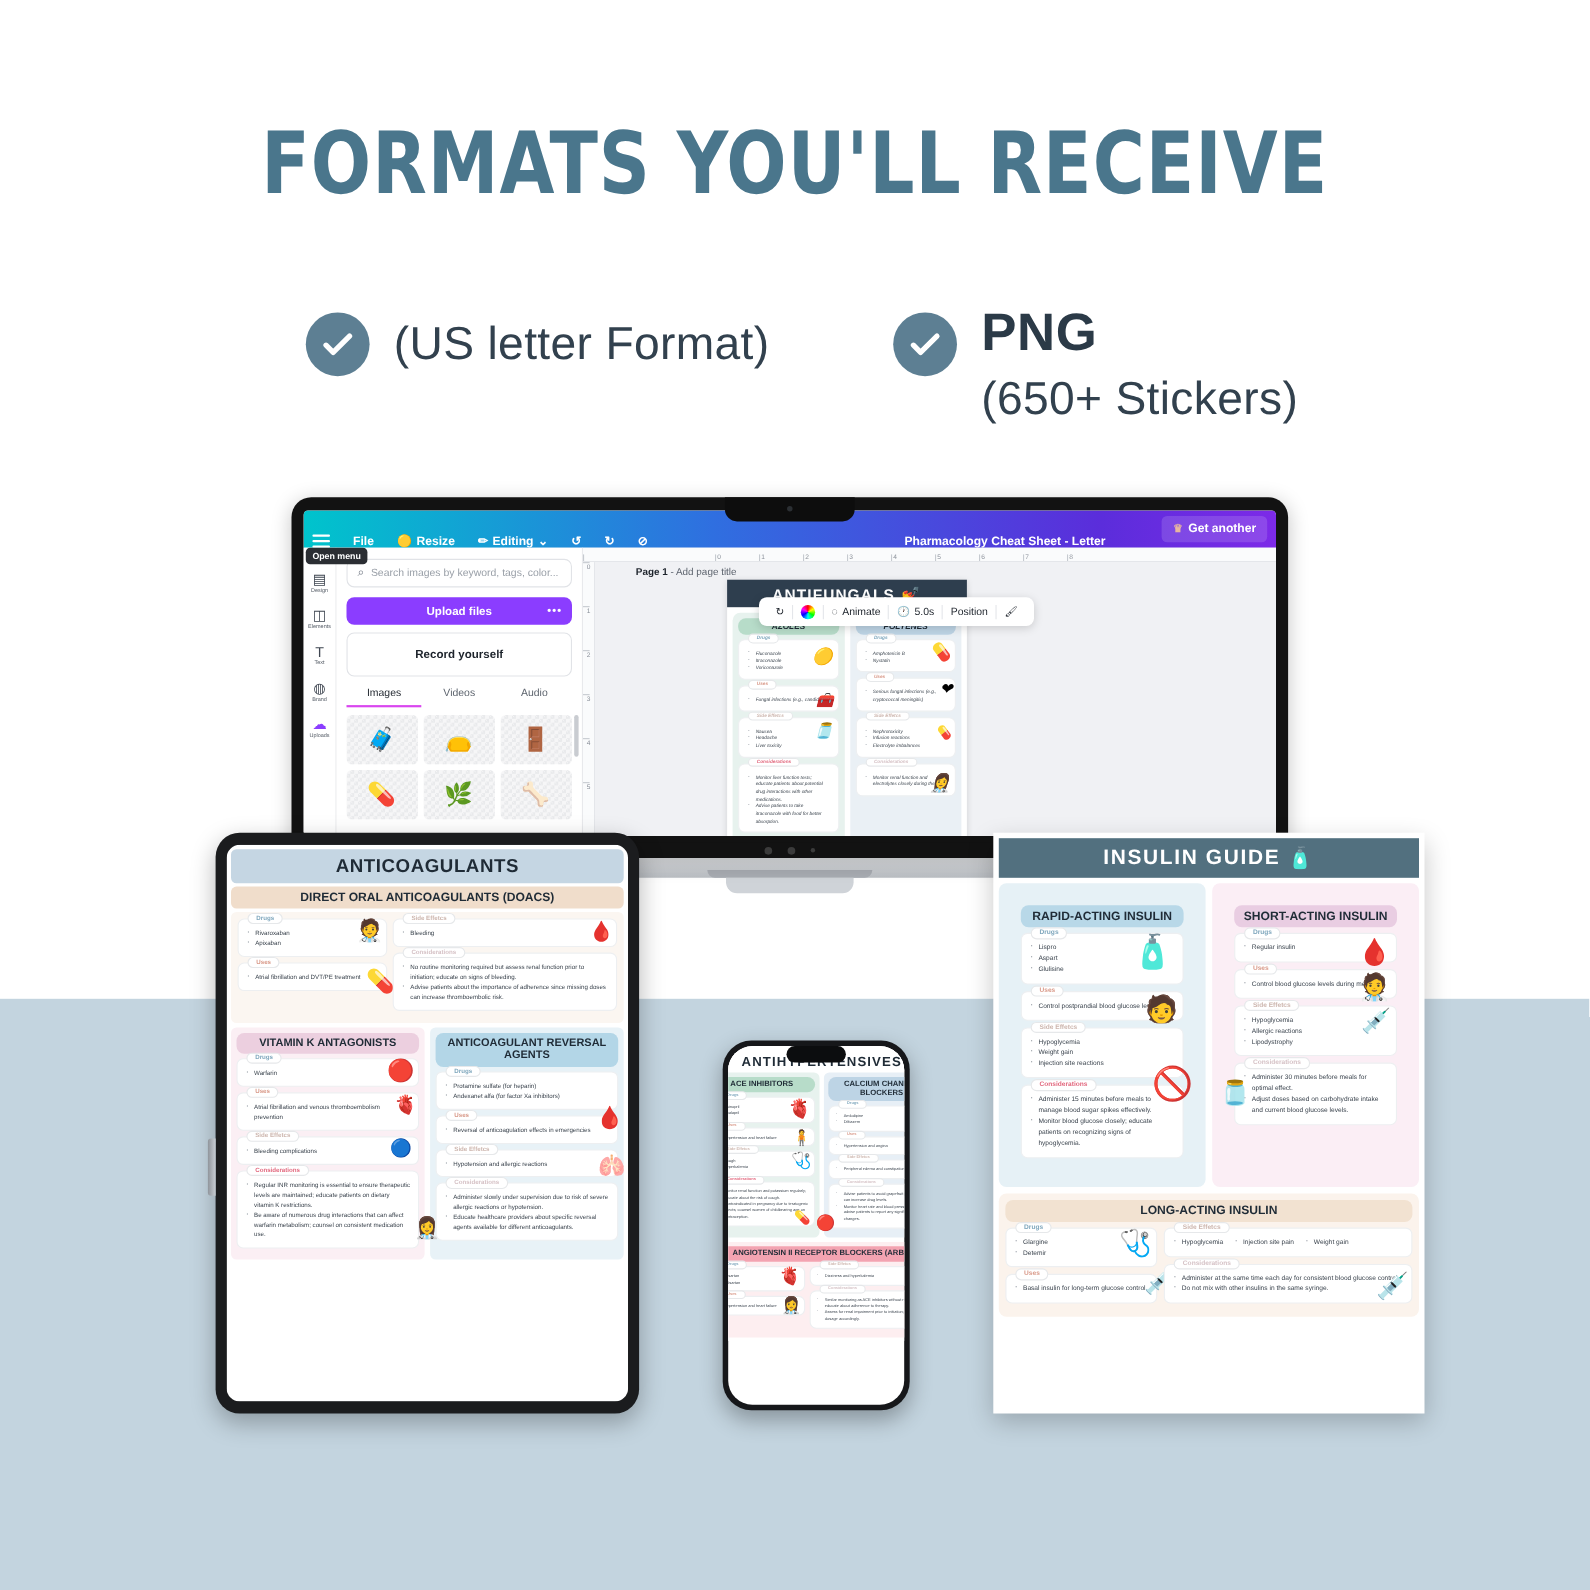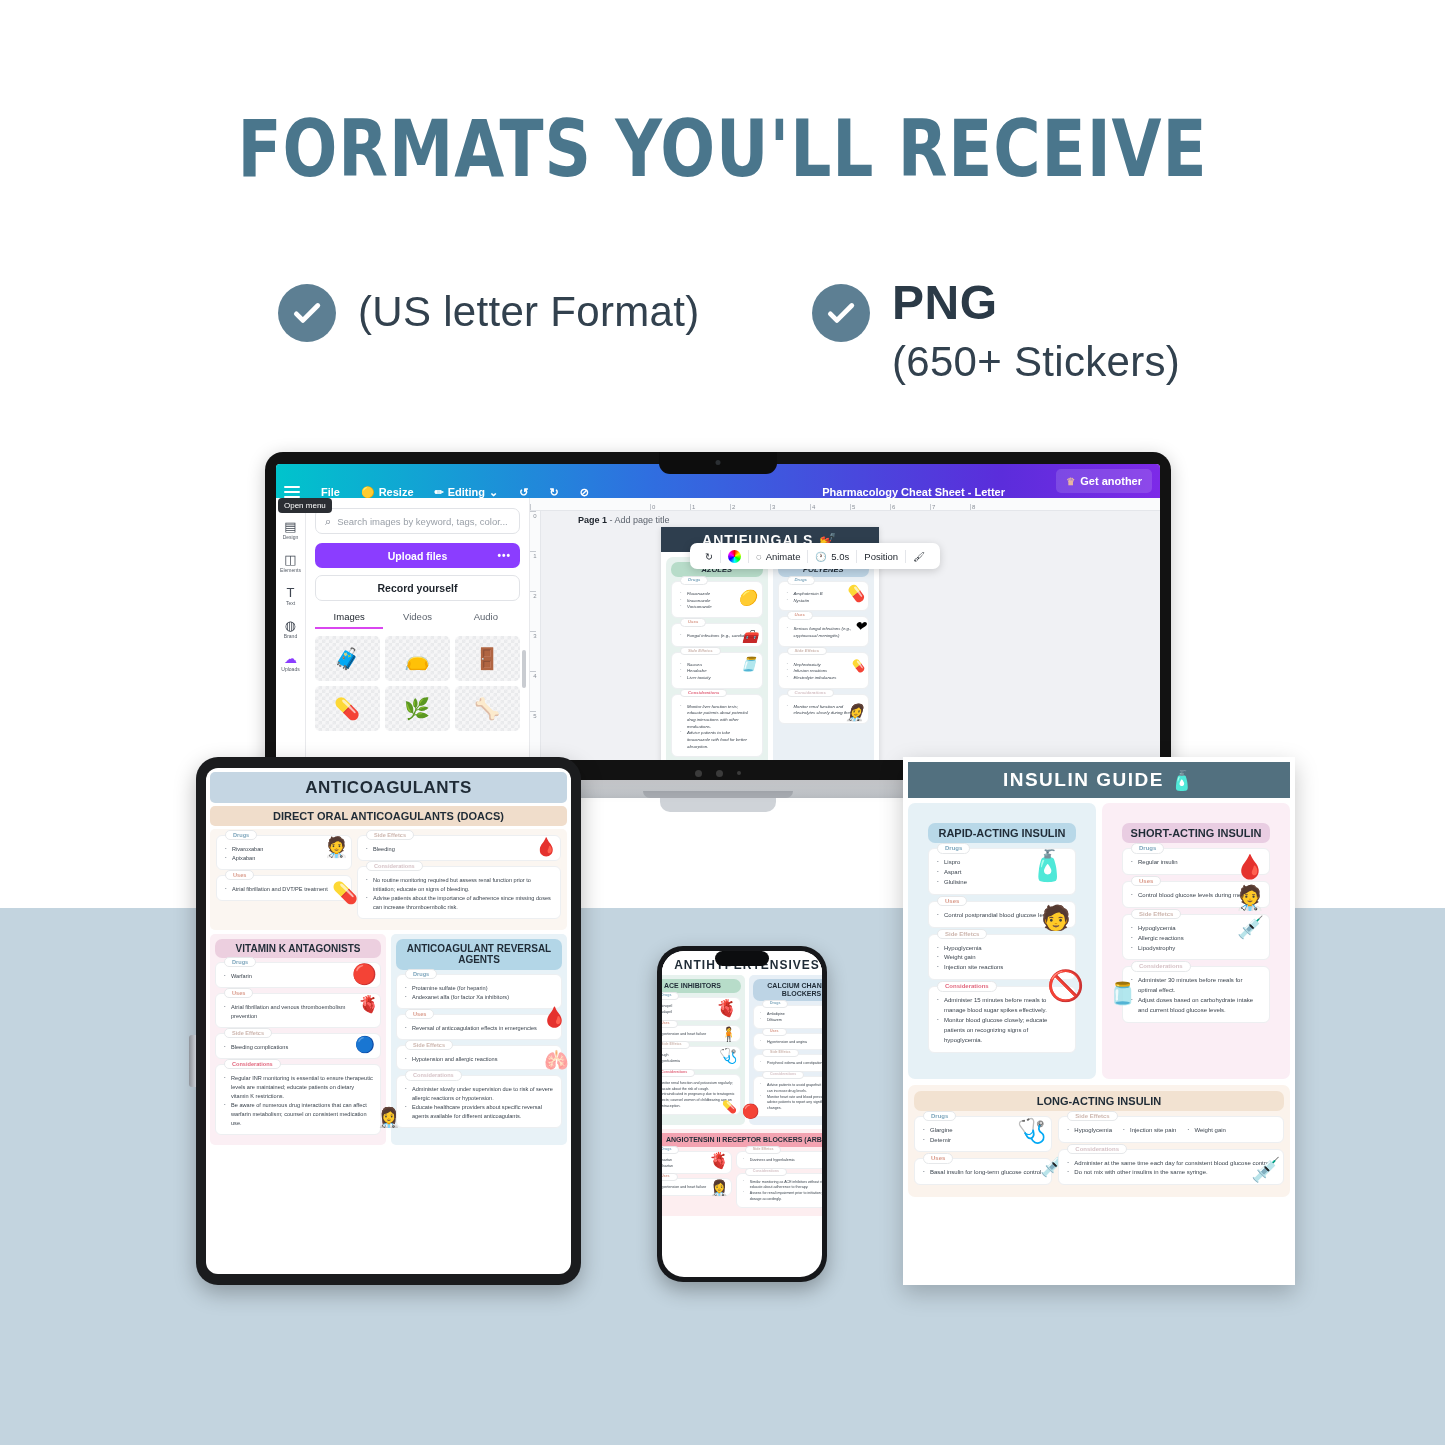--- a/index.html
+++ b/index.html
@@ -121,42 +121,42 @@
     display:flex; flex-direction:column; align-items:center; padding-top:22px; gap:13px; flex:none;
     position:relative;
   }
   .rail-item { display:flex; flex-direction:column; align-items:center; gap:1px; width:100%; }
   .rail-ic { font-size:13px; line-height:1; color:#3f4651; }
   .rail-tx { font-size:5px; color:#555c66; }
   .rail-item.active .rail-ic { color:#8b3dff; }
 
   #tooltip-open-menu {
     position:absolute; left:2px; top:0px; background:#2b2e33; color:#fff;
-    font-size:8px; padding:3px 6px; border-radius:4px; white-space:nowrap; z-index:30;
+    font-size:8px; padding:3px 6px; border-radius:4px; white-space:nowrap; z-index:30;font-weight:bold;
   }
 
   #cv-panel {
     width: 224px; background:#fff; border-right:1px solid #e8e9ec; padding:10px 9px 0 9px; flex:none;
     position:relative;
   }
   #cv-search {
     height:26px; border:1px solid #e1e3e7; border-radius:7px; display:flex; align-items:center;
     gap:6px; padding:0 9px; background:#fff;
   }
   #cv-search .s-ic { font-size:11px; color:#7b818c; }
   #cv-search .s-ph { font-size:9.5px; color:#9aa0a8; white-space:nowrap; overflow:hidden; }
 
   #btn-upload {
     margin-top:9px; height:25px; background:#8b3dff; border-radius:7px; color:#fff;
     display:flex; align-items:center; justify-content:center; position:relative;
     font-size:10.5px; font-weight:700;
   }
   #btn-upload .dots { position:absolute; right:9px; letter-spacing:1px; font-size:10px; }
   #btn-record {
-    margin-top:7px; height:26px; border:1px solid #e1e3e7; border-radius:7px;
+    margin-top:7px; height:40px; border:1px solid #e1e3e7; border-radius:7px;
     display:flex; align-items:center; justify-content:center; color:#1d232b;
     font-size:10.5px; font-weight:700;
   }
   #cv-tabs { margin-top:10px; display:flex; }
   .cv-tab {
     flex:1; text-align:center; font-size:9.5px; color:#5c636d; padding-bottom:5px;
   }
   .cv-tab.active { color:#1d232b; font-weight:400; border-bottom:2px solid #d946ef; }
 
   #cv-grid { margin-top:7px; display:grid; grid-template-columns:repeat(3,1fr); gap:5px; }

